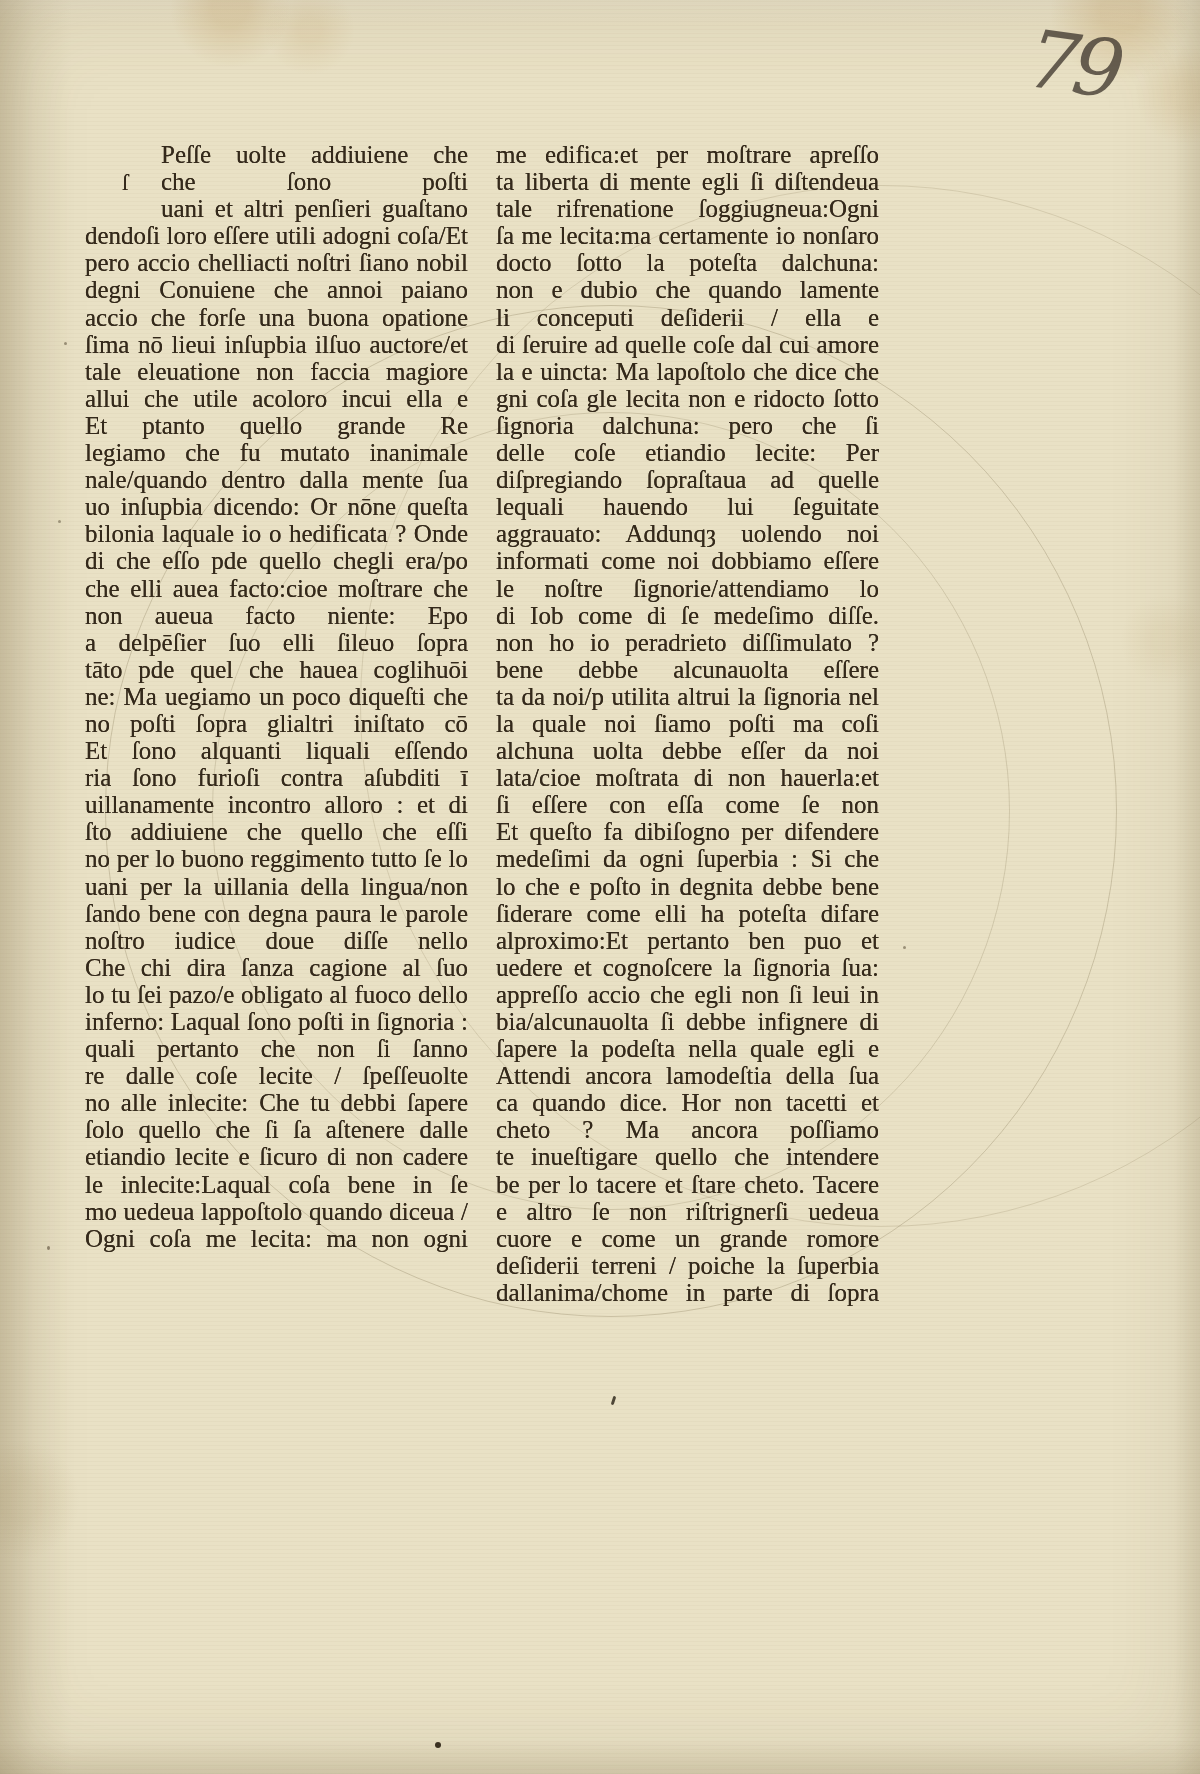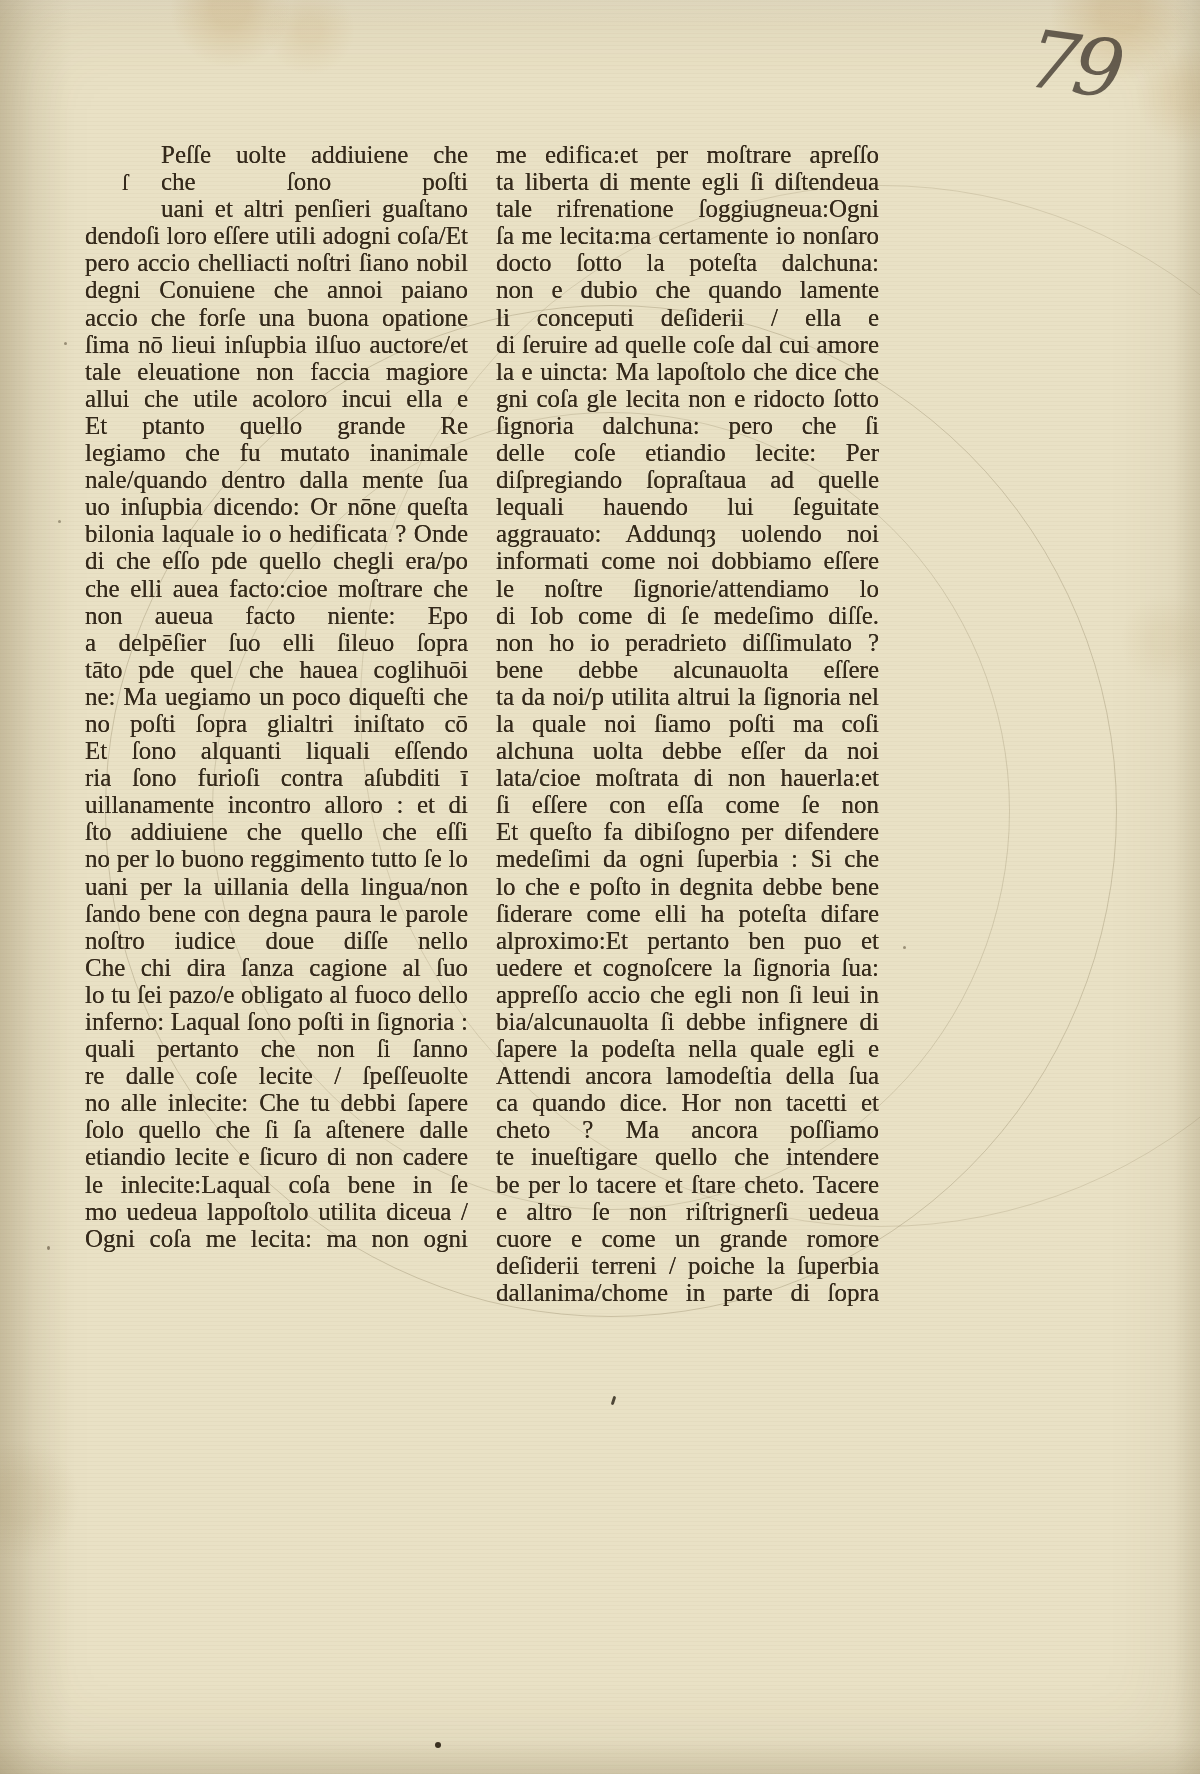--- a/index.html
+++ b/index.html
@@ -116,21 +116,21 @@
       <div class="line">noſtro iudice doue diſſe nello euangelio</div>
       <div class="line">Che chi dira ſanza cagione al ſuo fratel</div>
       <div class="line">lo tu ſei pazo/e obligato al fuoco dello</div>
       <div class="line">inferno: Laqual ſono poſti in ſignoria : li</div>
       <div class="line">quali pertanto che non ſi ſanno raffrena</div>
       <div class="line">re dalle coſe lecite / ſpeſſeuolte diſcorro</div>
       <div class="line">no alle inlecite: Che tu debbi ſapere che</div>
       <div class="line">ſolo quello che ſi ſa aſtenere dalle choſe</div>
       <div class="line">etiandio lecite e ſicuro di non cadere nel</div>
       <div class="line">le inlecite:Laqual coſa bene in ſe medeſi</div>
-      <div class="line">mo uedeua lappoſtolo utilita diceua /</div>
+      <div class="line">mo uedeua lappoſtolo quando diceua /</div>
       <div class="line">Ogni coſa me lecita: ma non ogni choſa</div>
     </div>
 
   <div class="col col-right">
       <div class="line">me edifica:et per moſtrare apreſſo inquā</div>
       <div class="line">ta liberta di mente egli ſi diſtendeua per</div>
       <div class="line">tale rifrenatione ſoggiugneua:Ogni cho</div>
       <div class="line">ſa me lecita:ma certamente io nonſaro ri</div>
       <div class="line">docto ſotto la poteſta dalchuna: Queſto</div>
       <div class="line">non e dubio che quando lamente ſeguita</div>

